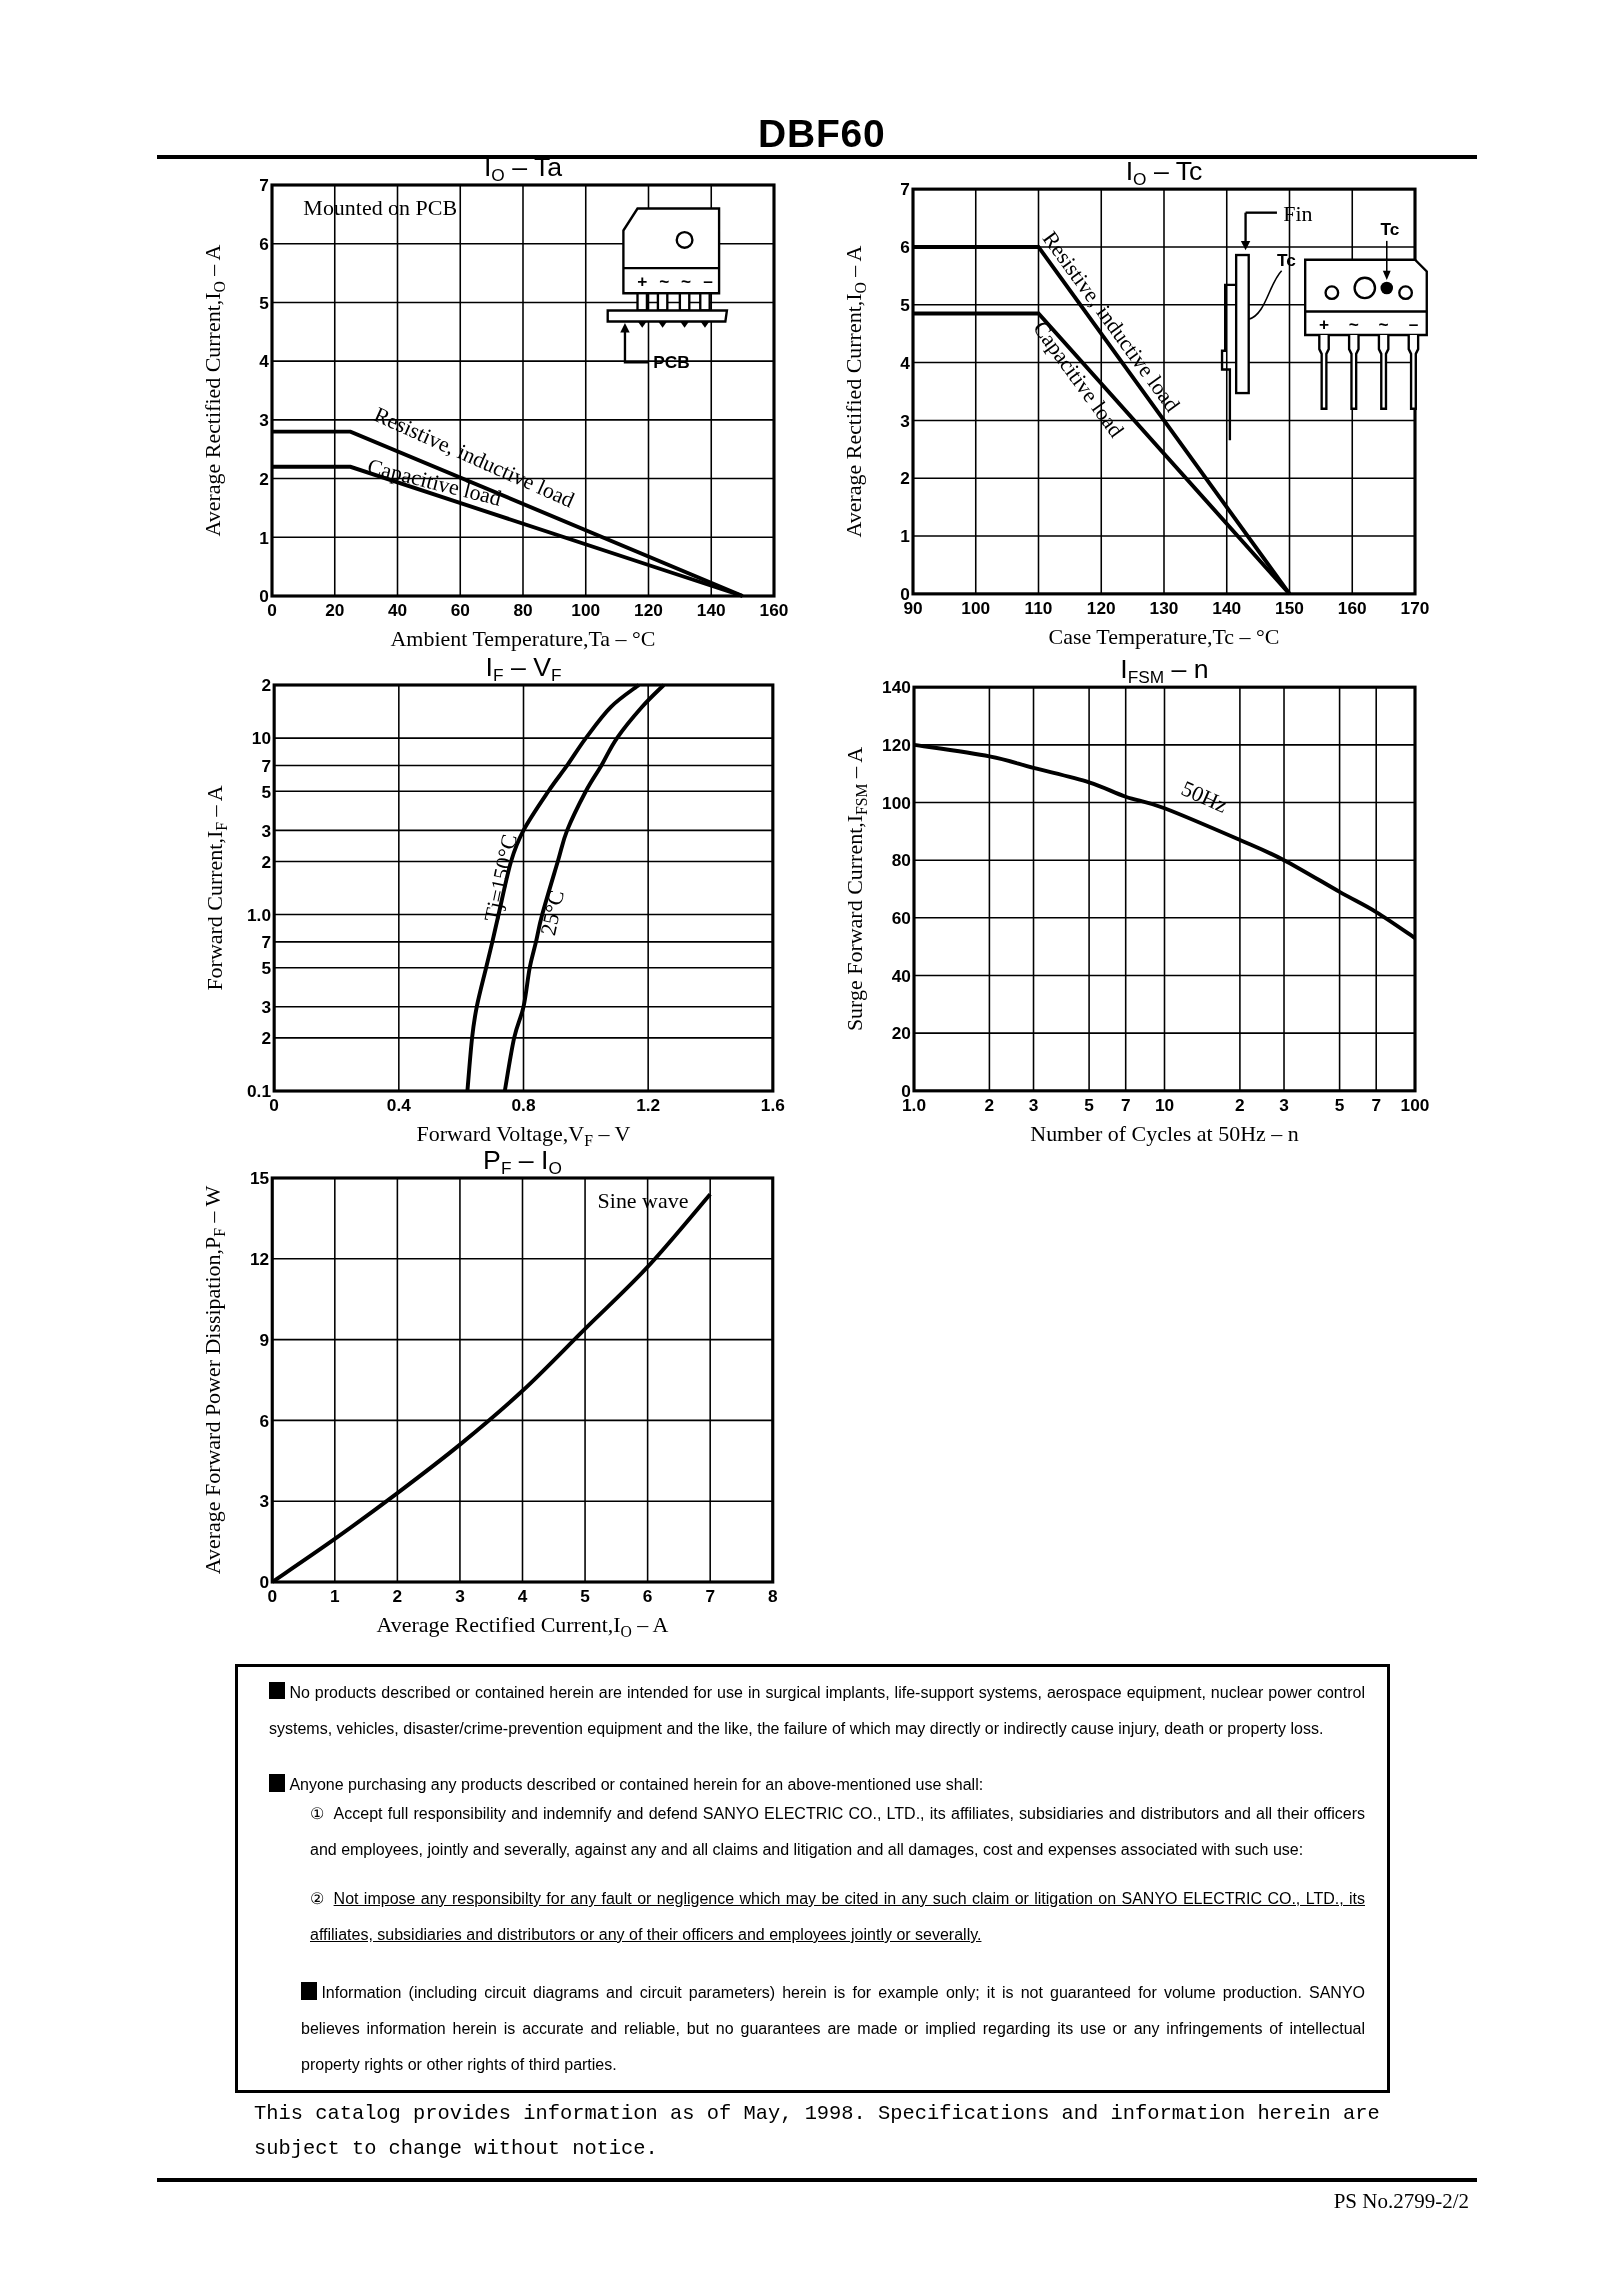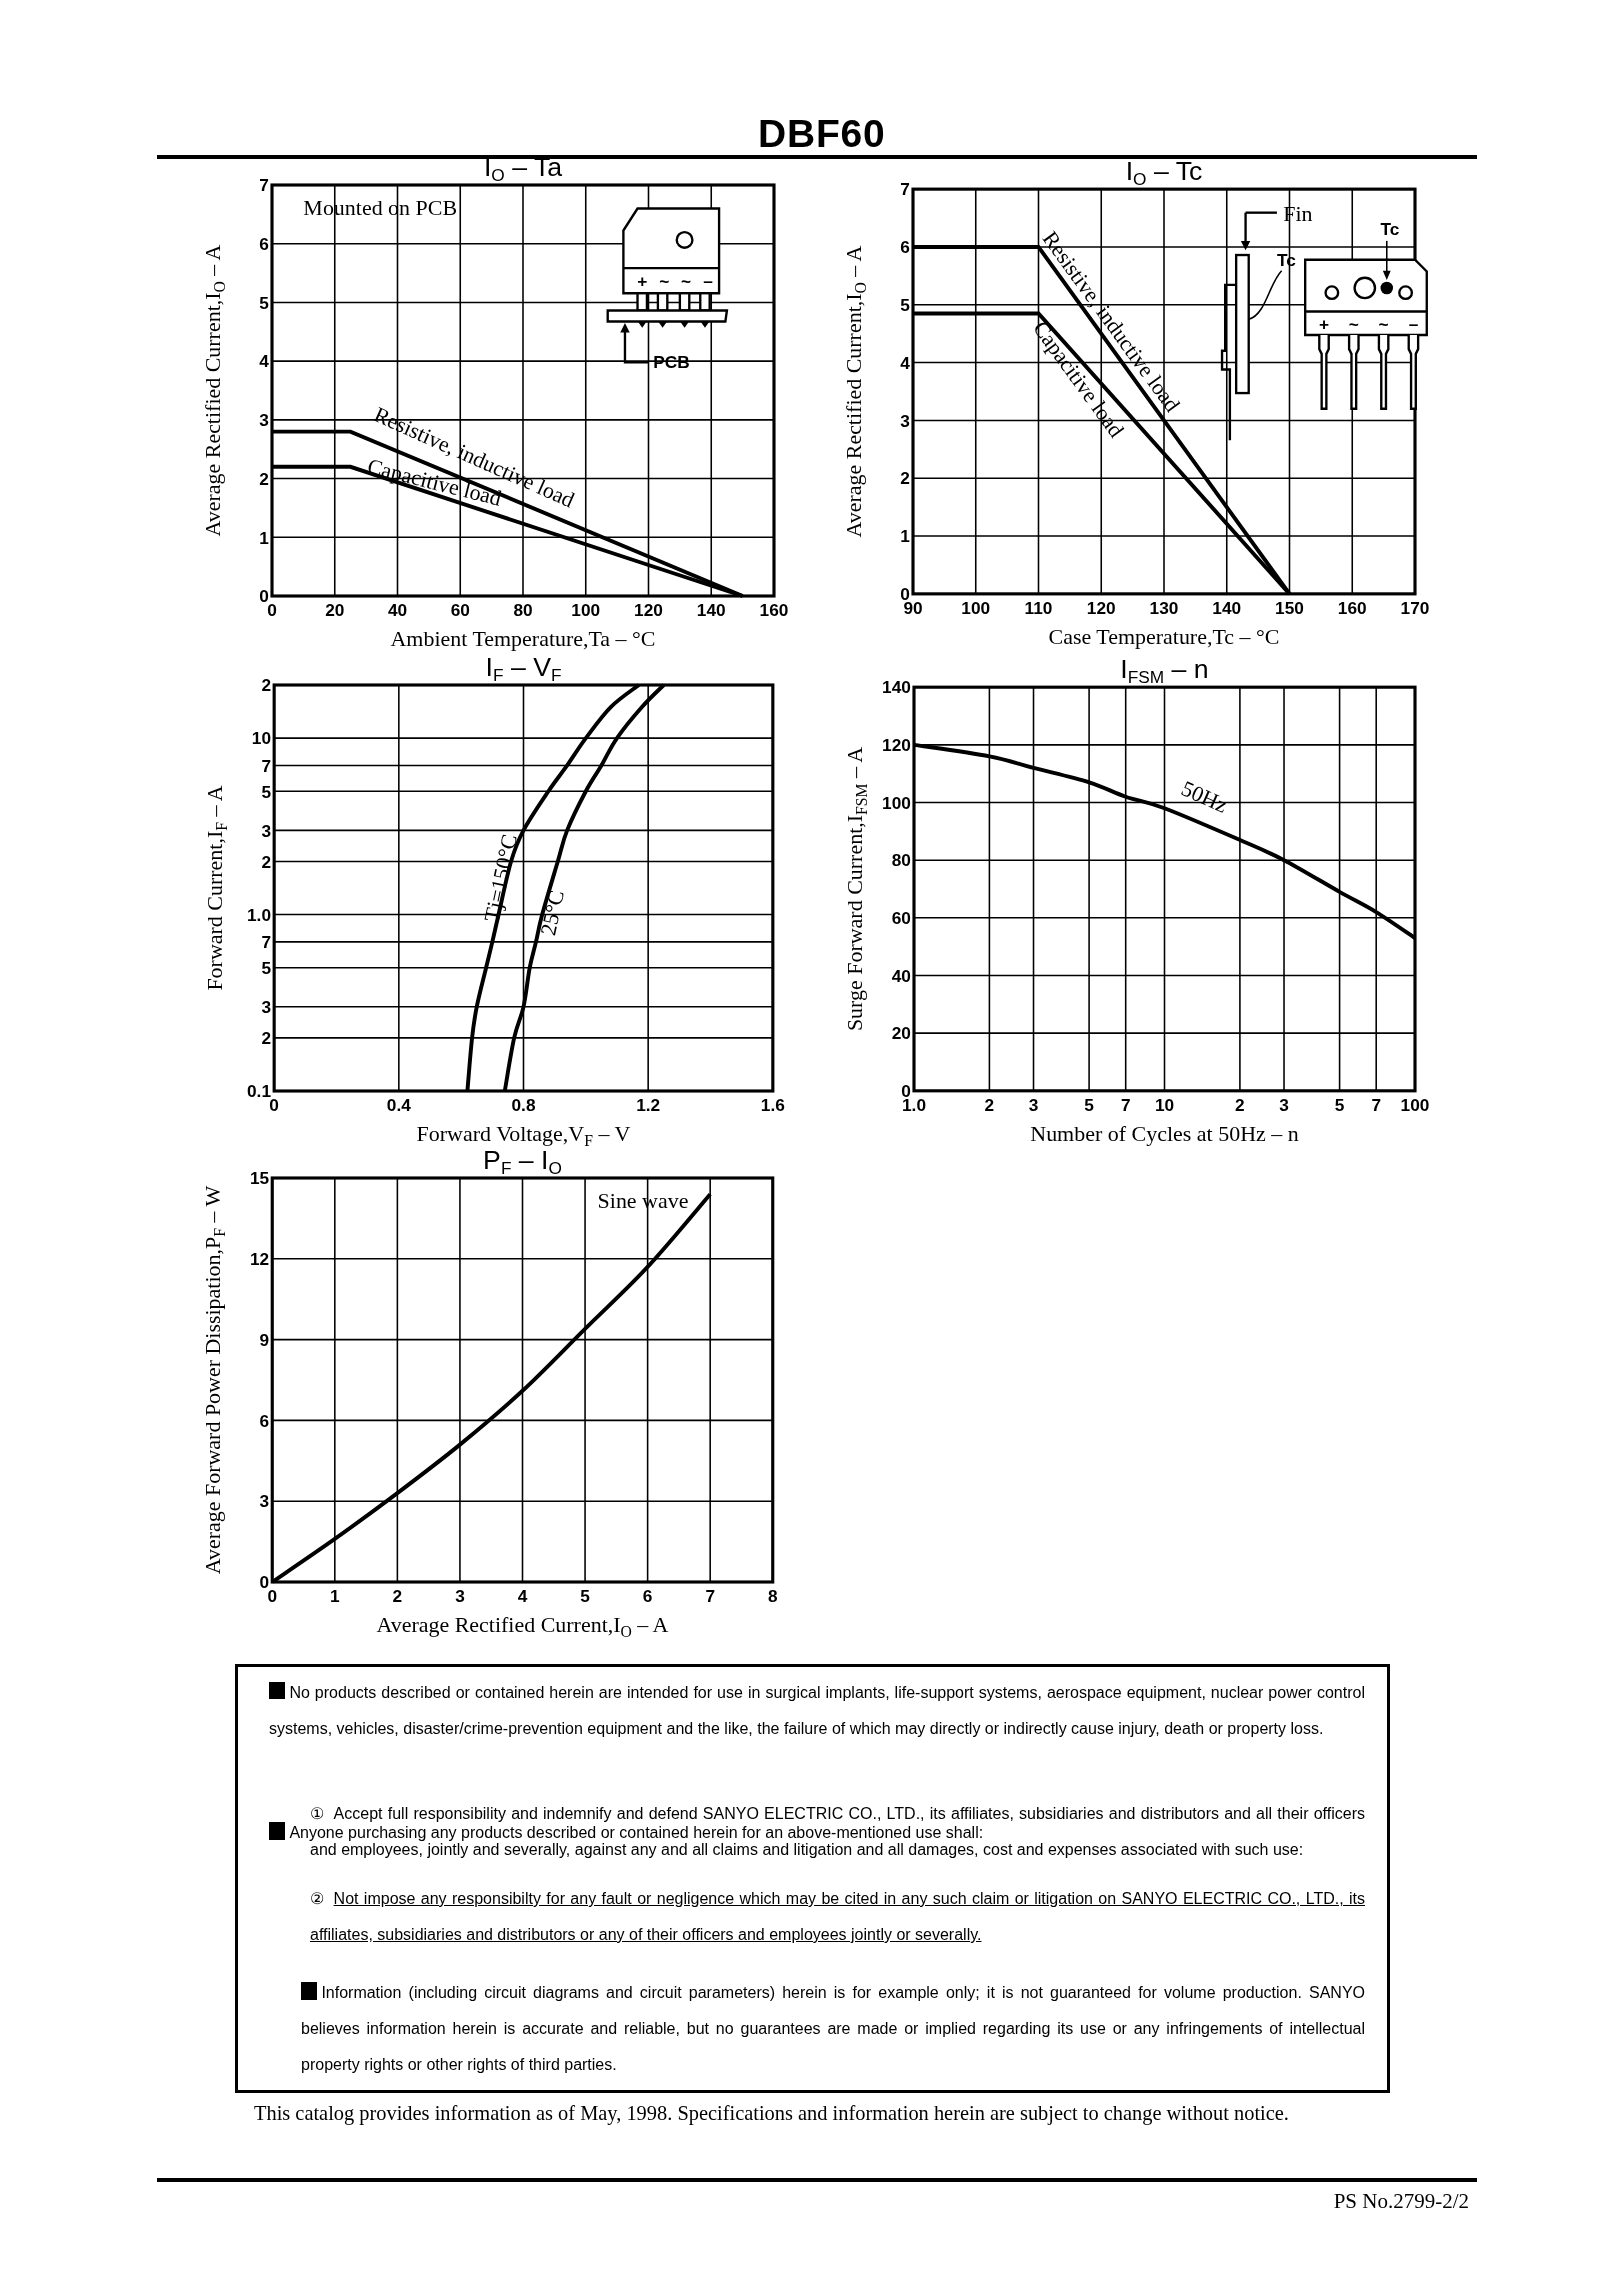--- a/index.html
+++ b/index.html
@@ -13,21 +13,21 @@
   svg text { font-family:"Liberation Serif", serif; fill:#000; }
   .tick { font-family:"Liberation Sans", sans-serif; font-weight:bold; font-size:22px; }
   .ctitle { font-family:"Liberation Sans", sans-serif; font-size:34px; }
   .axlabel { font-family:"Liberation Serif", serif; font-size:28px; }
   .anno { font-family:"Liberation Serif", serif; font-size:28px; }
   #disclaimer-box { left:235px; top:1664px; width:1149px; height:423px; border:3.9px solid #000; box-sizing:content-box; font-family:"Liberation Sans", sans-serif; font-size:16px; line-height:36px; }
   .para { position:absolute; left:31px; right:22px; text-align:justify; }
   .para .sq { display:inline-block; width:15.7px; height:17.3px; background:#000; margin-right:4.7px; vertical-align:-1.6px; }
   .sub { position:absolute; left:72px; right:22px; text-align:justify; }
   .sub .num { display:inline-block; width:23.6px; }
-  #catalog-note { left:254px; top:2096px; width:1130px; font-family:Liberation Serif, serif; font-size:20.4px; line-height:35px; }
+  #catalog-note { left:254px; top:2096px; width:1130px; font-family:Liberation Mono, monospace; font-size:20.4px; line-height:35px; }
 </style>
 </head>
 <body>
 
 <div id="doc-title" class="abs">DBF60</div>
 <div id="header-rule" class="abs"></div>
 
 <svg class="chart" id="chart-io-ta" style="left:272px; top:185px;" width="502" height="411" viewBox="0 0 640 524">
     <g>
       <line x1="0" y1="0" x2="0" y2="524" stroke="#000" stroke-width="2"></line>
@@ -323,21 +323,21 @@
     <path d="M0 515 C13.291666666666666 505.84444444444443 53.16666666666667 478.95 79.75 460.06666666666666 C106.33333333333333 441.18333333333334 132.91666666666666 421.72777777777776 159.5 401.7 C186.08333333333334 381.6722222222222 212.66666666666666 361.6444444444445 239.25 339.90000000000003 C265.8333333333333 318.15555555555557 292.4166666666667 295.83888888888885 319 271.2333333333333 C345.5833333333333 246.62777777777774 372.1666666666667 218.58888888888885 398.75 192.26666666666665 C425.3333333333333 165.94444444444446 451.9166666666667 141.91111111111115 478.5 113.30000000000004 C505.0833333333333 84.68888888888893 544.9583333333334 36.049999999999976 558.25 20.599999999999962" fill="none" stroke="#000" stroke-width="5"></path>
     <g>
       <text x="414.7" y="37.76666666666668" class="anno">Sine wave</text>
     </g>
   </svg>
 
 <div id="disclaimer-box" class="abs">
   <div class="para" style="top:7.9px;">
     <span class="sq"></span><span>No products described or contained herein are intended for use in surgical implants, life-support systems, aerospace equipment, nuclear power control systems, vehicles, disaster/crime-prevention equipment and the like, the failure of which may directly or indirectly cause injury, death or property loss.</span>
   </div>
-  <div class="para" style="top:100px;margin-top:48px;">
+  <div class="para" style="top:100px;">
     <span class="sq"></span><span>Anyone purchasing any products described or contained herein for an above-mentioned use shall:</span>
   </div>
   <div class="sub" style="top:129px;">
     <span class="num">①</span><span>Accept full responsibility and indemnify and defend SANYO ELECTRIC CO., LTD., its affiliates, subsidiaries and distributors and all their officers and employees, jointly and severally, against any and all claims and litigation and all damages, cost and expenses associated with such use:</span>
   </div>
   <div class="sub" style="top:214px;text-decoration:underline;">
     <span class="num">②</span><span>Not impose any responsibilty for any fault or negligence which may be cited in any such claim or litigation on SANYO ELECTRIC CO., LTD., its affiliates, subsidiaries and distributors or any of their officers and employees jointly or severally.</span>
   </div>
   <div class="para" style="top:308px;margin-left:32px;">
     <span class="sq"></span><span>Information (including circuit diagrams and circuit parameters) herein is for example only; it is not guaranteed for volume production. SANYO believes information herein is accurate and reliable, but no guarantees are made or implied regarding its use or any infringements of intellectual property rights or other rights of third parties.</span>

